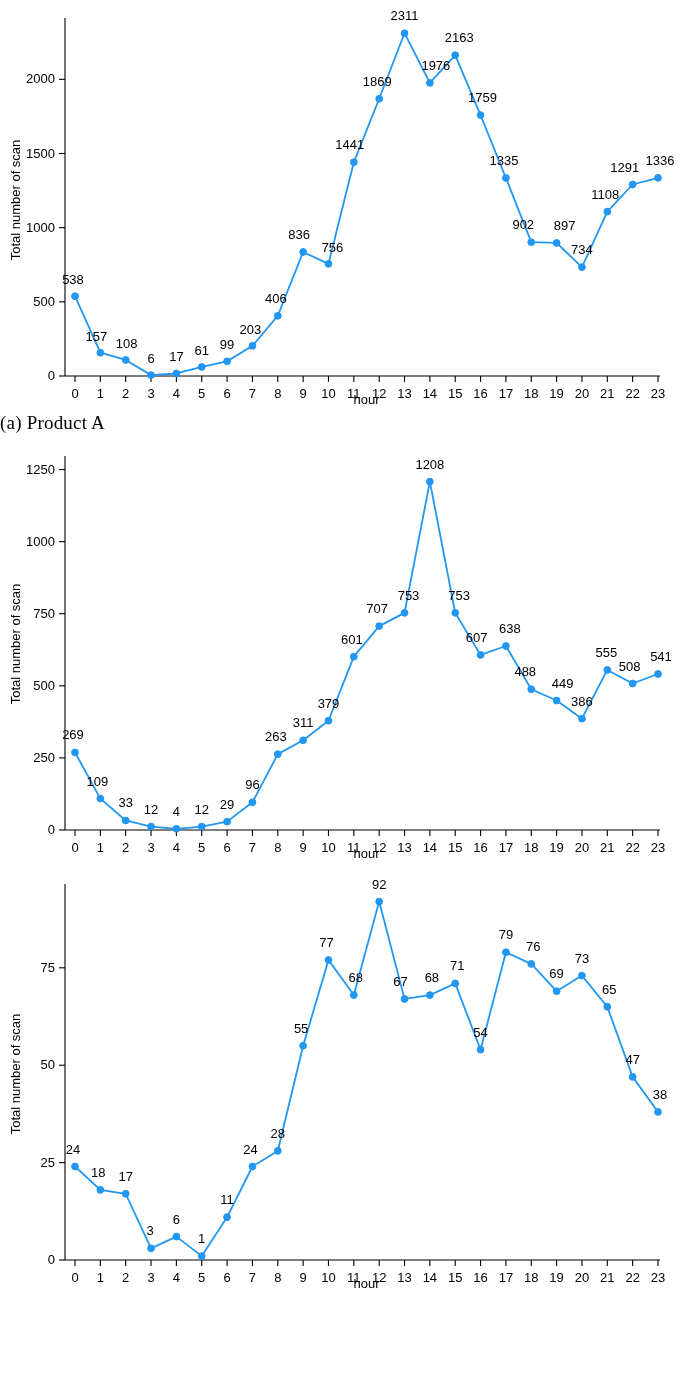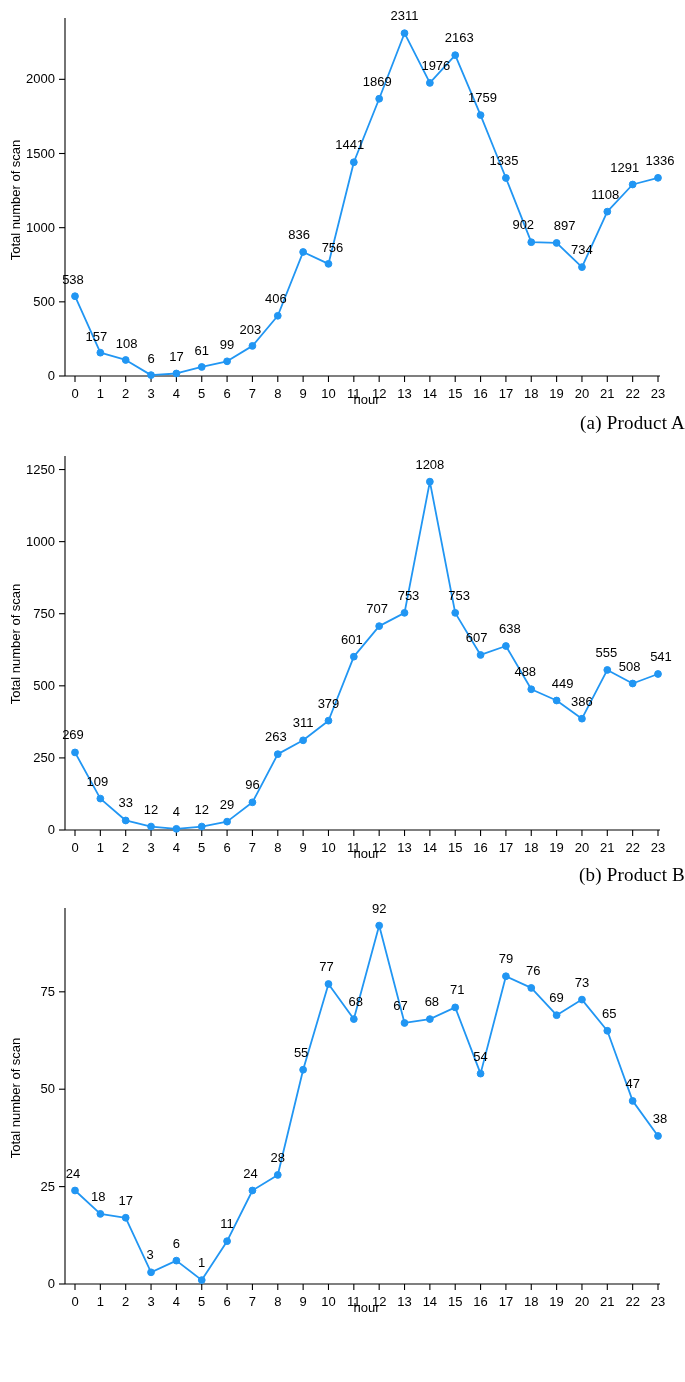--- a/index.html
+++ b/index.html
@@ -2,21 +2,21 @@
 <html><head>
 <meta charset="utf-8">
 <style>
   html,body{margin:0;padding:0;background:#ffffff;}
   body{width:685px;height:1382px;font-family:"Liberation Serif",serif;color:#000;}
   .page{width:685px;height:1382px;position:relative;box-sizing:border-box;}
   .panel{position:relative;width:685px;}
   .plot-wrap{position:relative;width:685px;}
   svg{display:block;}
   .caption{
-    text-align:right;
+    text-align:left;
     font-family:"Liberation Serif",serif;
     font-size:19px;
     letter-spacing:0.2px;
     margin-top:2px;
   }
   text{font-family:"Liberation Sans",sans-serif;}
 </style>
 </head>
 <body>
 
@@ -252,21 +252,20 @@
           <circle cx="607.3043478260869" cy="235.95348837209303" r="3.4" fill="#2196f3" stroke="#2196f3"></circle>
           <text x="606.3043478260869" y="222.95348837209303" text-anchor="middle" font-size="13" fill="#000">555</text>
           <circle cx="632.6521739130435" cy="249.50697674418603" r="3.4" fill="#2196f3" stroke="#2196f3"></circle>
           <text x="629.6521739130435" y="236.50697674418603" text-anchor="middle" font-size="13" fill="#000">508</text>
           <circle cx="658" cy="239.9906976744186" r="3.4" fill="#2196f3" stroke="#2196f3"></circle>
           <text x="661" y="226.9906976744186" text-anchor="middle" font-size="13" fill="#000">541</text>
           <text x="366.5" y="424" text-anchor="middle" font-size="13" fill="#000">hour</text>
           <text x="20" y="210" text-anchor="middle" font-size="13" fill="#000" transform="rotate(-90 20 210)">Total number of scan</text>
         </svg>
     </div>
-    <div class="caption">(b) Product B</div>
   </div>
 
   <div class="panel">
     <div class="plot-wrap">
       <svg id="svg2" width="685" height="430" viewBox="0 0 685 430">
           <line x1="65" y1="398" x2="660" y2="398" stroke="#000" stroke-width="1.1"></line>
           <line x1="65" y1="22" x2="65" y2="398" stroke="#000" stroke-width="1.1"></line>
           <line x1="59" y1="398" x2="65" y2="398" stroke="#000" stroke-width="1.1"></line>
           <text x="55" y="402" text-anchor="end" font-size="13" fill="#000">0</text>
           <line x1="59" y1="300.60416666666663" x2="65" y2="300.60416666666663" stroke="#000" stroke-width="1.1"></line>

